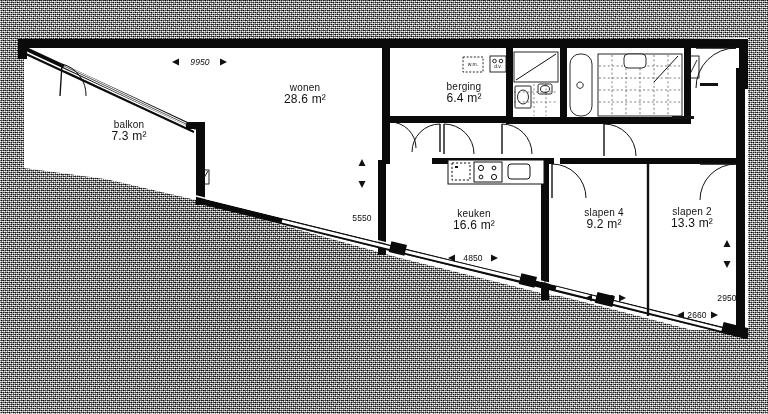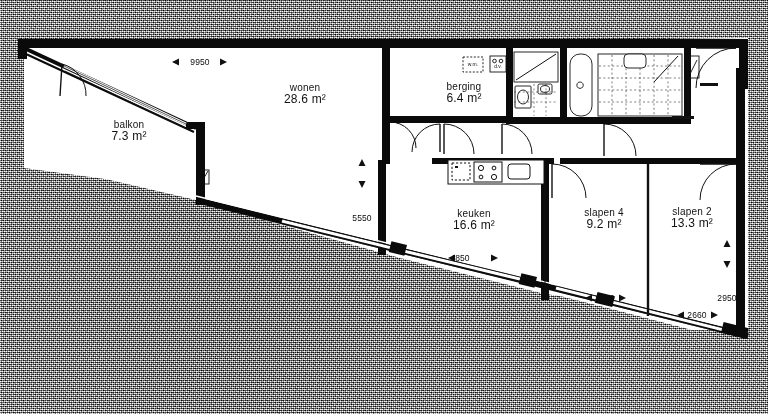--- a/index.html
+++ b/index.html
@@ -333,25 +333,25 @@
   <div class="lbl" style="left:604px;top:219px;transform:translate(-50%,-50%);">
     <span class="rname">slapen 4</span>
     <span class="rarea">9.2 m²</span>
   </div>
 
   <div class="lbl" style="left:692px;top:218px;transform:translate(-50%,-50%);">
     <span class="rname">slapen 2</span>
     <span class="rarea">13.3 m²</span>
   </div>
 
-  <div class="dim" style="left:200px;top:62px;transform:translate(-50%,-50%);">9950</div>
+  <div class="dim" style="left:200px;top:62px;transform:translate(-50%,-50%);font-style:italic;">9950</div>
 
   <div class="dim vert" style="left:362px;top:174px;transform:translate(-50%,-50%);">5550</div>
 
-  <div class="dim" style="left:460px;top:258px;transform:translate(-50%,-50%);">4850</div>
+  <div class="dim" style="left:473px;top:258px;transform:translate(-50%,-50%);">4850</div>
 
   <div class="dim" style="left:605px;top:298px;transform:translate(-50%,-50%);">1700</div>
 
   <div class="dim" style="left:697px;top:315px;transform:translate(-50%,-50%);">2660</div>
 
   <div class="dim vert" style="left:727px;top:254px;transform:translate(-50%,-50%);">2950</div>
 
   <div class="tiny" style="left:473px;top:64px;transform:translate(-50%,-50%);">w.m.</div>
   <div class="tiny" style="left:498px;top:66px;transform:translate(-50%,-50%);">d.v.</div>
 

